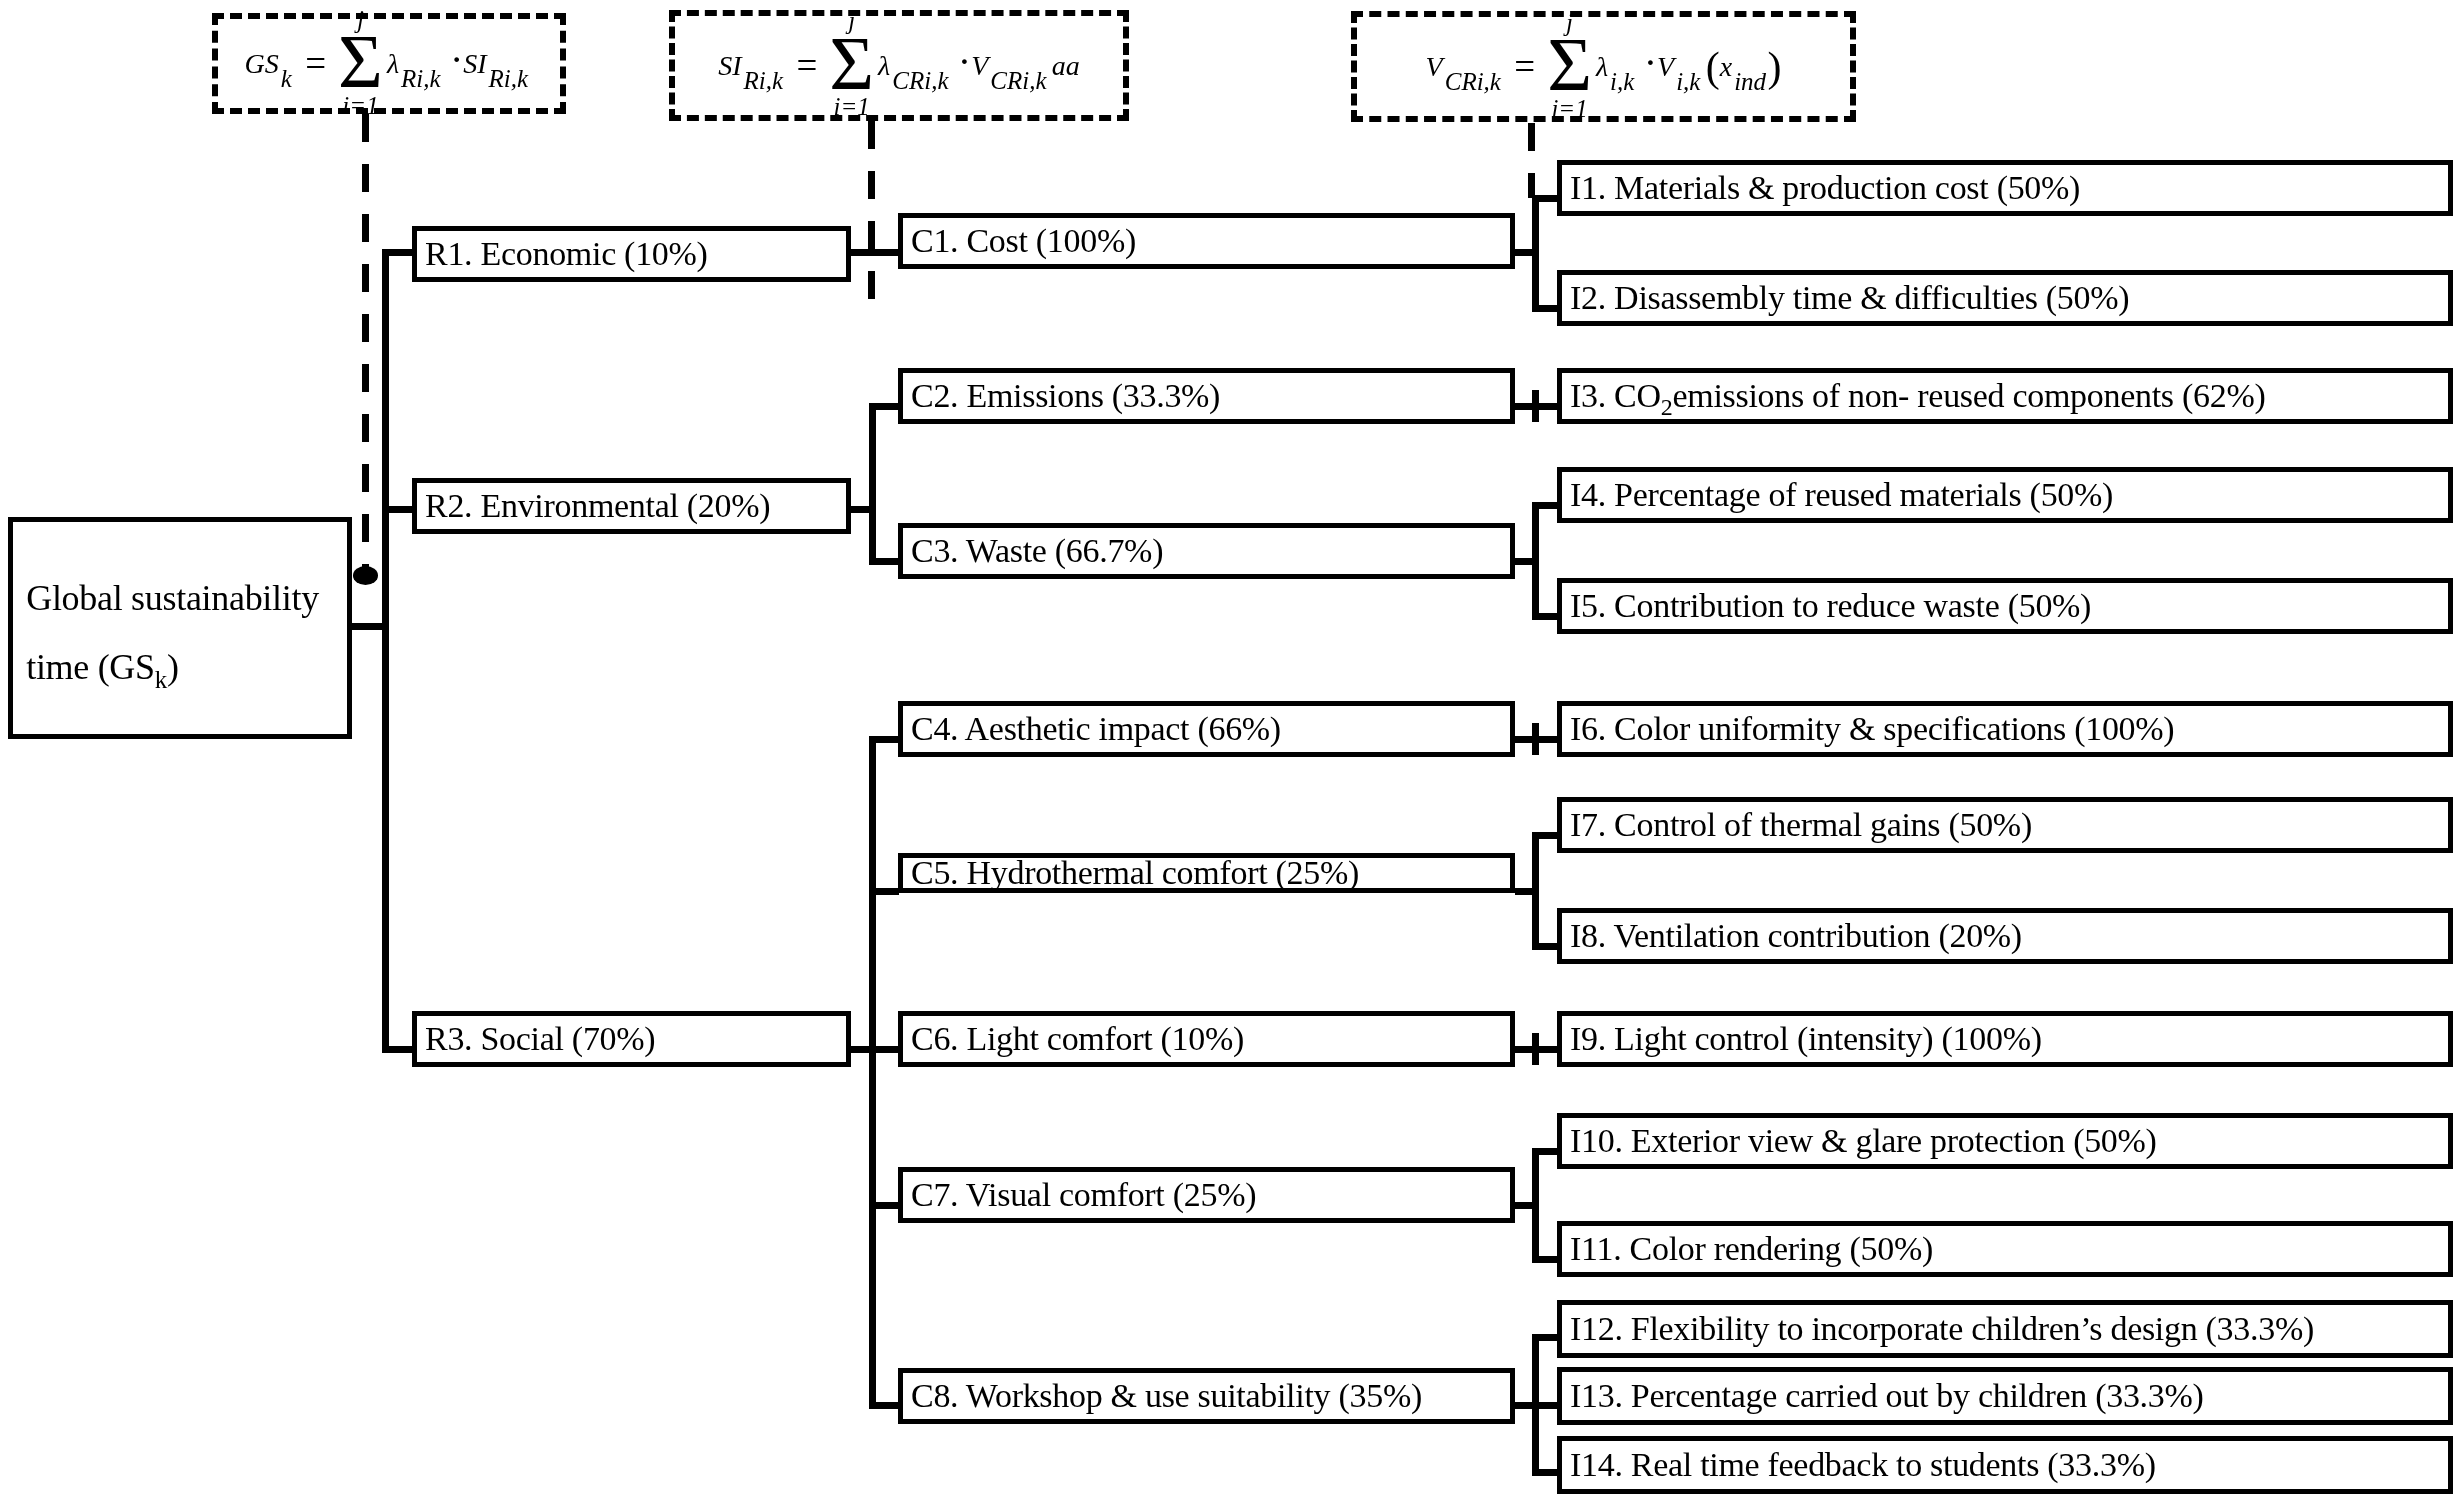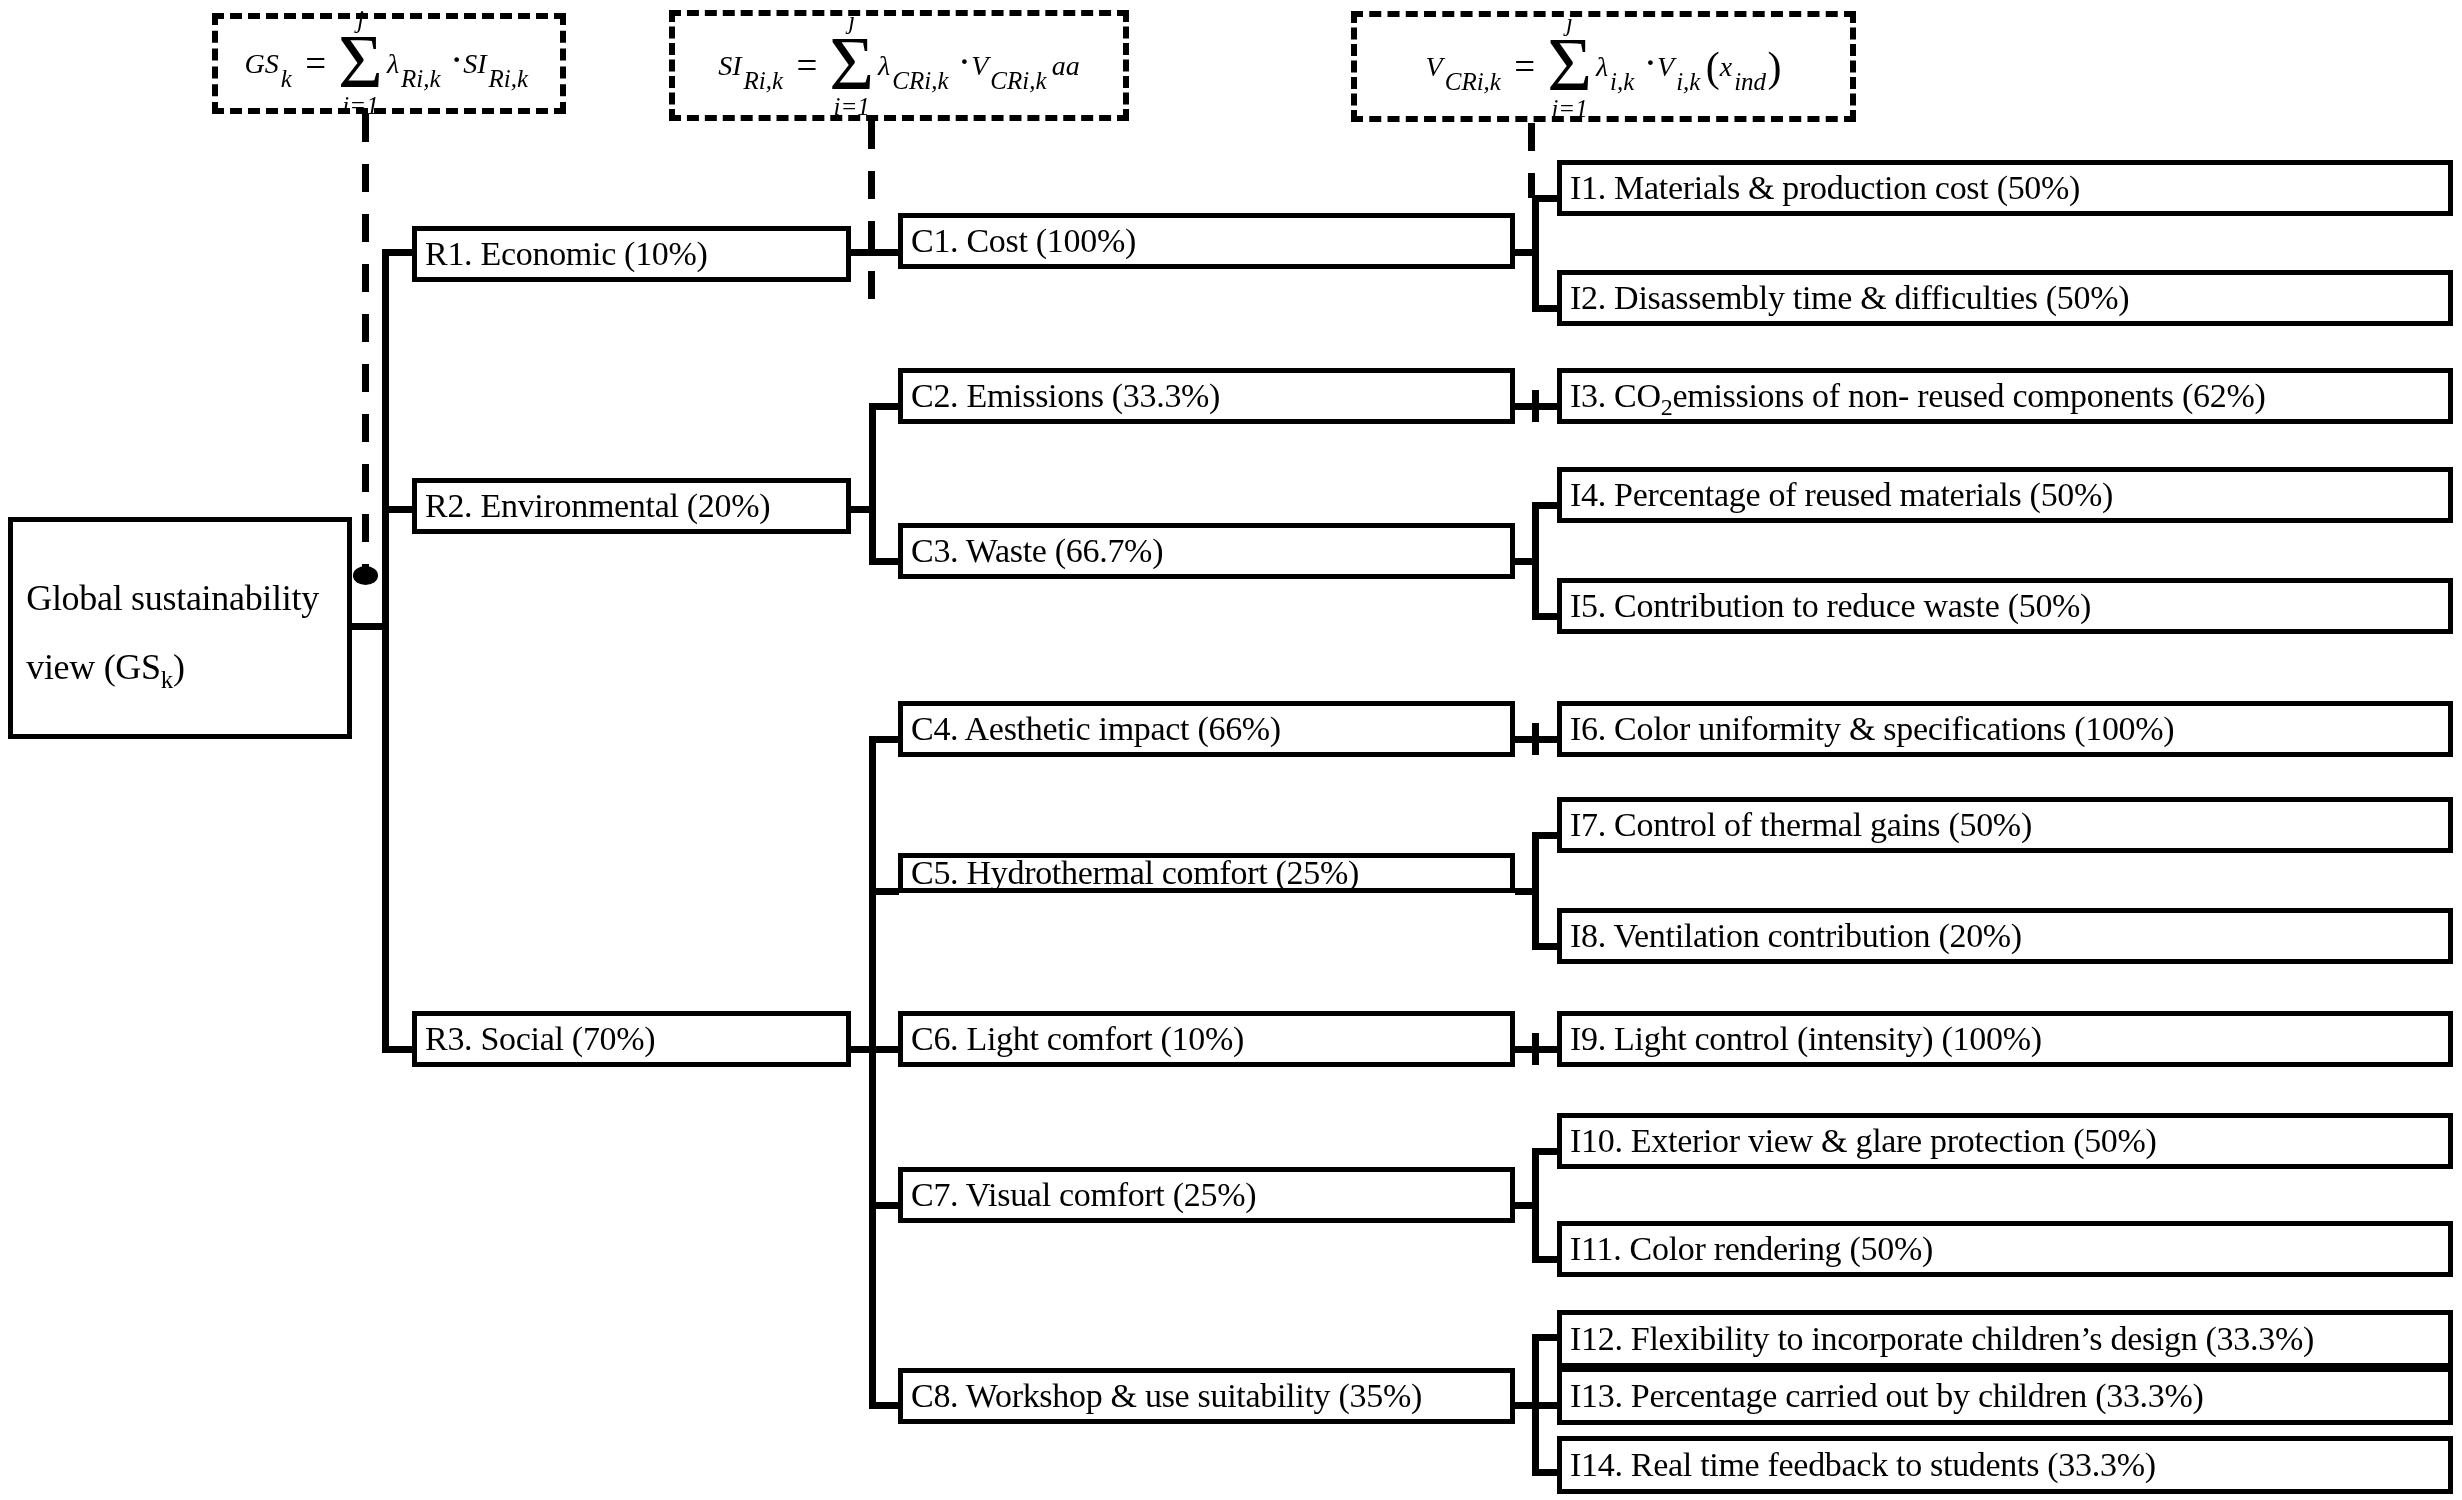--- a/index.html
+++ b/index.html
@@ -87,21 +87,21 @@
       <span class="fpar">)</span>
   </div>
 
   <div class="dashv" style="left:362px;top:114px;height:453px;"></div>
   <div class="dashv" style="left:868px;top:121px;height:190px;"></div>
   <div class="dashv" style="left:1528px;top:123px;height:75px;"></div>
   <div class="dot" style="left:353px;top:566px;width:25px;height:18.5px;"></div>
 
   <div class="gsbox" style="left:8px;top:517px;width:344px;height:222px;">
     <span>Global sustainability</span><br>
-    <span><span>view (GS</span><span class="subk">k</span><span>)</span></span>
+    <span><span>time (GS</span><span class="subk">k</span><span>)</span></span>
   </div>
 
   <div class="box" style="left:412px;top:213px;width:439px;height:56px;margin-top:13px;">R1. Economic (10%)</div>
   <div class="box" style="left:412px;top:478px;width:439px;height:56px;">R2. Environmental (20%)</div>
   <div class="box" style="left:412px;top:1011px;width:439px;height:56px;">R3. Social (70%)</div>
 
   <div class="box" style="left:898px;top:213px;width:617px;height:56px;">C1. Cost (100%)</div>
   <div class="box" style="left:898px;top:368px;width:617px;height:56px;">C2. Emissions (33.3%)</div>
   <div class="box" style="left:898px;top:523px;width:617px;height:56px;">C3. Waste (66.7%)</div>
   <div class="box" style="left:898px;top:701px;width:617px;height:56px;">C4. Aesthetic impact (66%)</div>
@@ -118,21 +118,21 @@
       <span> emissions of non- reused components (62%)</span>
     </div>
   <div class="box" style="left:1557px;top:467px;width:896px;height:56px;">I4. Percentage of reused materials (50%)</div>
   <div class="box" style="left:1557px;top:578px;width:896px;height:56px;">I5. Contribution to reduce waste (50%)</div>
   <div class="box" style="left:1557px;top:701px;width:896px;height:56px;">I6. Color uniformity &amp; specifications (100%)</div>
   <div class="box" style="left:1557px;top:797px;width:896px;height:56px;">I7. Control of thermal gains (50%)</div>
   <div class="box" style="left:1557px;top:908px;width:896px;height:56px;">I8. Ventilation contribution (20%)</div>
   <div class="box" style="left:1557px;top:1011px;width:896px;height:56px;">I9. Light control (intensity) (100%)</div>
   <div class="box" style="left:1557px;top:1113px;width:896px;height:56px;">I10. Exterior view &amp; glare protection (50%)</div>
   <div class="box" style="left:1557px;top:1221px;width:896px;height:56px;">I11. Color rendering (50%)</div>
-  <div class="box" style="left:1557px;top:1300px;width:896px;height:58px;margin-top:10px;">I12. Flexibility to incorporate children’s design (33.3%)</div>
+  <div class="box" style="left:1557px;top:1300px;width:896px;height:58px;">I12. Flexibility to incorporate children’s design (33.3%)</div>
   <div class="box" style="left:1557px;top:1367px;width:896px;height:58px;">I13. Percentage carried out by children (33.3%)</div>
   <div class="box" style="left:1557px;top:1436px;width:896px;height:58px;">I14. Real time feedback to students (33.3%)</div>
 
   <div class="vl" style="left:382px;top:249px;height:804px;"></div>
   <div class="vl" style="left:869px;top:403px;height:162px;"></div>
   <div class="vl" style="left:869px;top:736px;height:673px;"></div>
   <div class="vl" style="left:1532px;top:195px;height:117px;"></div>
   <div class="vl" style="left:1532px;top:502px;height:118px;"></div>
   <div class="vl" style="left:1532px;top:832px;height:117px;"></div>
   <div class="vl" style="left:1532px;top:1148px;height:115px;"></div>

